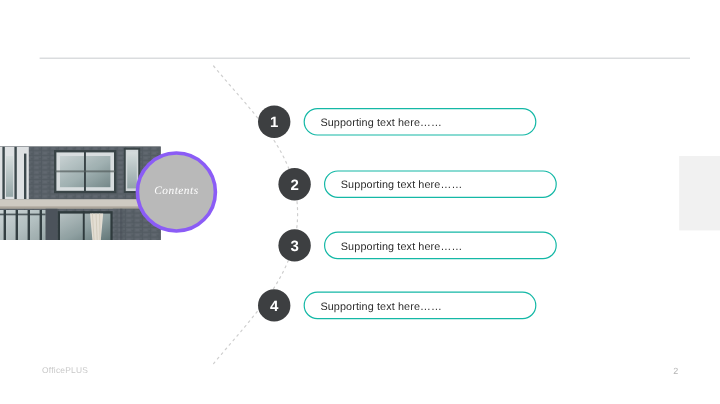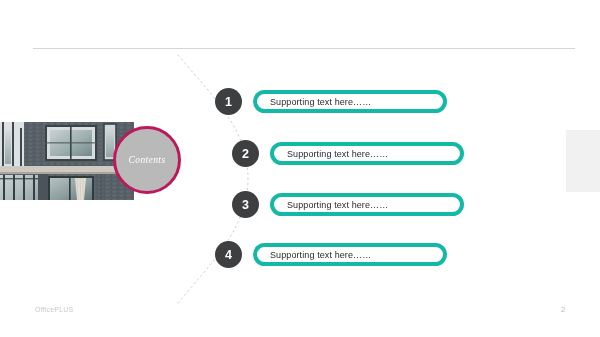--- a/index.html
+++ b/index.html
@@ -65,21 +65,21 @@
 
   
   .contents-circle {
     position: absolute;
     left: 113px;
     top: 126px;
     width: 68px;
     height: 68px;
     border-radius: 50%;
     background: #b9b9b9;
-    border: 3px solid #be185d;
+    border: 3px solid #8b5cf6;
     box-sizing: border-box;
     display: flex;
     align-items: center;
     justify-content: center;
   }
   .contents-label {
     font-size: 9.5px;
     font-style: italic;
     color: #ffffff;
     letter-spacing: 0.4px;
@@ -102,21 +102,21 @@
     align-items: center;
     justify-content: center;
     font-size: 12.5px;
     font-weight: bold;
     flex: 0 0 auto;
     position: relative;
     z-index: 3;
   }
   .pill {
     height: 23px;
-    border: 4px solid #14b8a6;
+    border: 1px solid #14b8a6;
     border-radius: 12px;
     background: #ffffff;
     display: flex;
     align-items: center;
     padding: 0 0 0 13px;
     box-sizing: border-box;
     margin-left: 11px;
     position: relative;
     z-index: 2;
   }

